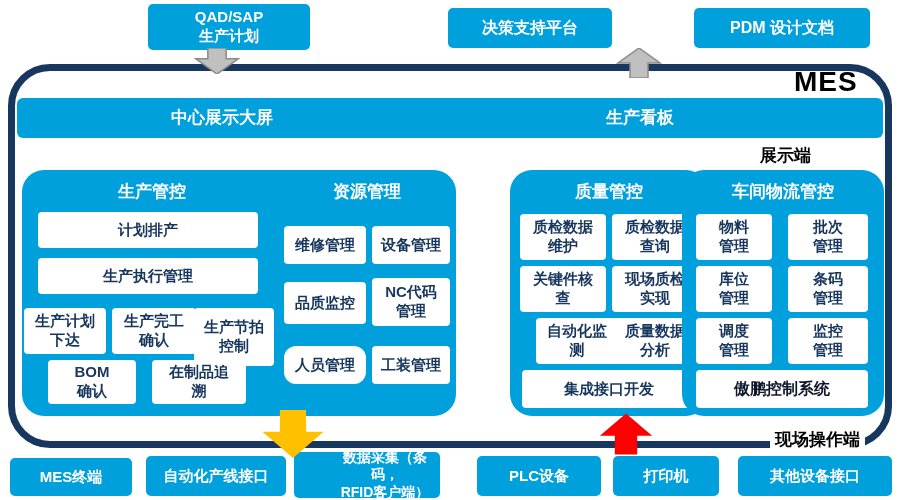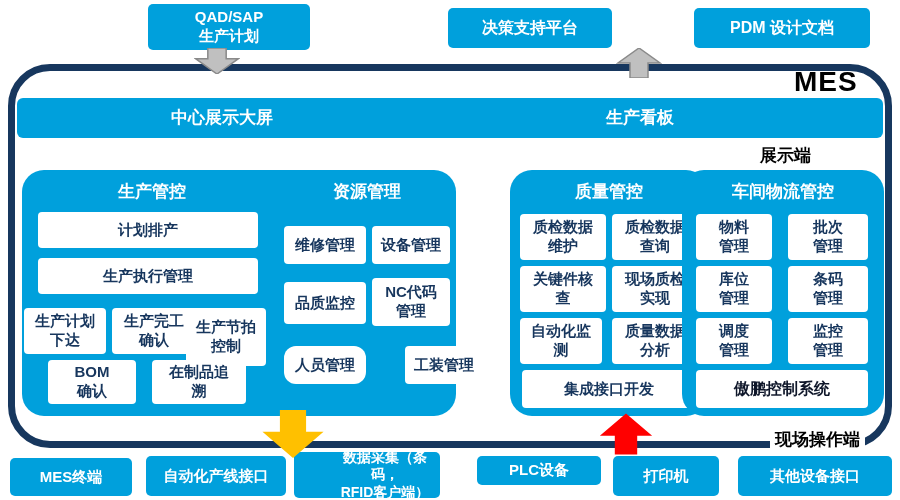--- a/index.html
+++ b/index.html
@@ -88,47 +88,47 @@
   <div class="panel production">
     <div class="panel-title" style="left:30px; top:10px; width:200px;">生产管控</div>
     <div class="panel-title" style="left:260px; top:10px; width:170px;">资源管理</div>
 
     <div class="wbox" style="left:16px; top:42px; width:220px; height:36px;">计划排产</div>
     <div class="wbox" style="left:16px; top:88px; width:220px; height:36px;">生产执行管理</div>
     <div class="wbox" style="left:2px; top:138px; width:82px; height:46px;">生产计划
 下达</div>
     <div class="wbox" style="left:90px; top:138px; width:84px; height:46px;">生产完工
 确认</div>
-    <div class="wbox" style="left:164px; top:138px; width:80px; height:58px;">生产节拍
+    <div class="wbox" style="left:172px; top:138px; width:80px; height:58px;">生产节拍
 控制</div>
     <div class="wbox" style="left:26px; top:190px; width:88px; height:44px;">BOM
 确认</div>
     <div class="wbox" style="left:130px; top:190px; width:94px; height:44px;">在制品追
 溯</div>
 
     <div class="wbox" style="left:262px; top:56px; width:82px; height:38px;">维修管理</div>
     <div class="wbox" style="left:350px; top:56px; width:78px; height:38px;">设备管理</div>
     <div class="wbox" style="left:262px; top:112px; width:82px; height:42px;">品质监控</div>
     <div class="wbox" style="left:350px; top:108px; width:78px; height:48px;">NC代码
 管理</div>
     <div class="wbox" style="left:262px; top:176px; width:82px; height:38px;border-radius:12px;">人员管理</div>
-    <div class="wbox" style="left:350px; top:176px; width:78px; height:38px;margin-left:33px;">工装管理</div>
+    <div class="wbox" style="left:350px; top:176px; width:78px; height:38px;">工装管理</div>
   </div>
 
   <div class="panel quality">
     <div class="panel-title" style="left:0; top:10px; width:198px;">质量管控</div>
     <div class="wbox" style="left:10px; top:44px; width:86px; height:46px;">质检数据
 维护</div>
     <div class="wbox" style="left:102px; top:44px; width:86px; height:46px;">质检数据
 查询</div>
     <div class="wbox" style="left:10px; top:96px; width:86px; height:46px;">关键件核
 查</div>
     <div class="wbox" style="left:102px; top:96px; width:86px; height:46px;">现场质检
 实现</div>
-    <div class="wbox" style="left:10px; top:148px; width:82px; height:46px;">自动化监
+    <div class="wbox" style="left:26px; top:148px; width:82px; height:46px;">自动化监
 测</div>
     <div class="wbox" style="left:102px; top:148px; width:86px; height:46px;">质量数据
 分析</div>
     <div class="wbox" style="left:12px; top:200px; width:174px; height:38px;">集成接口开发</div>
   </div>
 
   <div class="panel logistics">
     <div class="panel-title" style="left:0; top:10px; width:202px;">车间物流管控</div>
     <div class="wbox" style="left:14px; top:44px; width:76px; height:46px;">物料
 管理</div>
@@ -154,17 +154,17 @@
     <svg width="56" height="44" viewBox="0 0 60 44">
         <polygon points="30,0 58,24 42,24 42,44 18,44 18,24 2,24" fill="#ff0000"></polygon>
       </svg>
   </div>
   <div class="zone-label field">现场操作端</div>
 
   <div class="blue-box dev-box" style="left:10px; top:458px; width:122px; height:38px;">MES终端</div>
   <div class="blue-box dev-box" style="left:146px; top:456px; width:140px; height:40px;">自动化产线接口</div>
   <div class="blue-box dev-box" style="left:294px; top:452px; width:146px; height:46px; font-size:14px;padding-left:36px;">数据采集（条码，
 RFID客户端）</div>
-  <div class="blue-box dev-box" style="left:477px; top:456px; width:124px; height:29px;">PLC设备</div>
+  <div class="blue-box dev-box" style="left:477px; top:456px; width:124px; height:40px;">PLC设备</div>
   <div class="blue-box dev-box" style="left:613px; top:456px; width:106px; height:40px;">打印机</div>
   <div class="blue-box dev-box" style="left:738px; top:456px; width:154px; height:40px;">其他设备接口</div>
 
 </div>
 
 </body></html>

